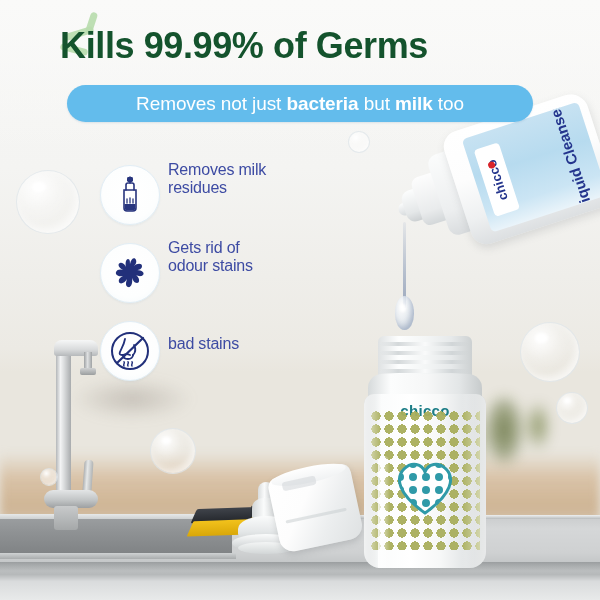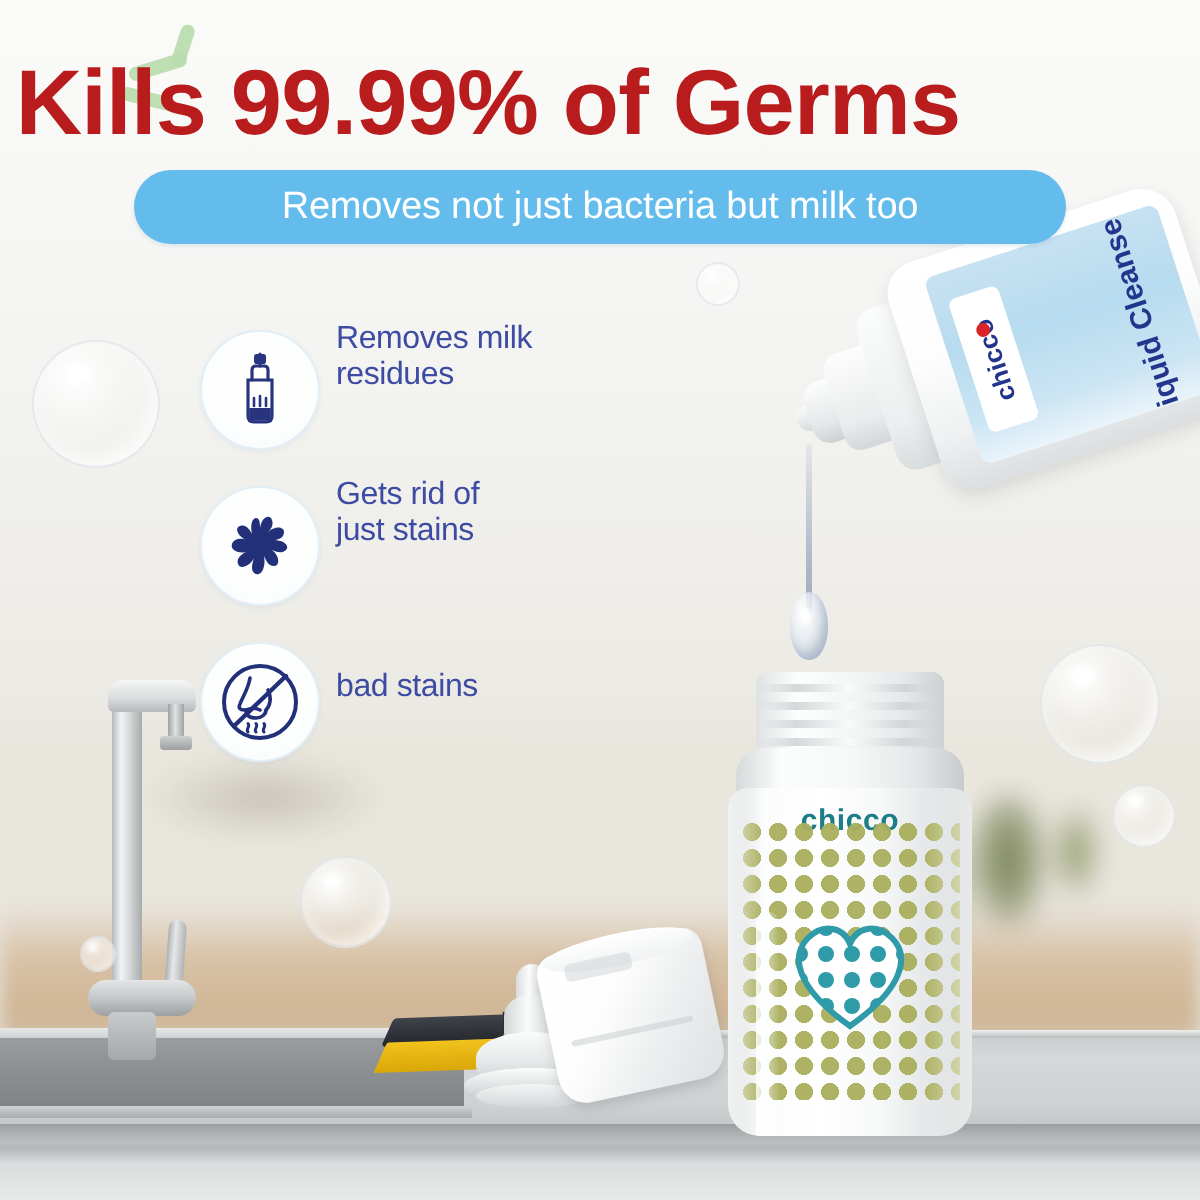--- a/index.html
+++ b/index.html
@@ -316,42 +316,42 @@
     box-shadow:inset -3px -4px 9px rgba(255,255,255,.65);
   }
   .bubble::after{
     content:"";position:absolute;left:24%;top:18%;width:22%;height:16%;
     background:rgba(255,255,255,.95);border-radius:50%;filter:blur(1.5px);
   }
 
   
   .headline{
     position:absolute;left:0;top:28px;width:488px;text-align:center;
-    color:#b91c1c;font-size:46px;font-weight:700;letter-spacing:-.4px;
+    color:#14532d;font-size:36px;font-weight:700;letter-spacing:-.4px;
     line-height:1;
   }
   .sparkle{position:absolute;left:58px;top:12px;width:64px;height:52px;}
   .sp{
     position:absolute;background:#b9dcae;border-radius:4px;opacity:.92;
   }
   .sp1{left:30px;top:0px;width:7px;height:22px;transform:rotate(18deg);}
   .sp2{left:6px;top:18px;width:30px;height:7px;transform:rotate(-17deg);}
   .sp3{left:2px;top:34px;width:28px;height:7px;transform:rotate(14deg);}
 
   
   .pill{
     position:absolute;left:67px;top:85px;width:466px;height:37px;
     background:#63bcec;border-radius:19px;
     display:flex;align-items:center;justify-content:center;
     box-shadow:0 1px 2px rgba(90,140,175,.18);
   }
   .pill-txt{
     color:#ffffff;font-size:19px;font-weight:400;letter-spacing:-.1px;white-space:nowrap;
   }
-  .pill-txt b{font-weight:400;}
+  .pill-txt b{font-weight:700;}
 
   
   .features{position:absolute;left:100px;top:163px;width:250px;}
   .feat{position:relative;height:78px;}
   .feat-ic{
     position:absolute;left:0;top:2px;width:58px;height:58px;border-radius:50%;
     background:radial-gradient(circle at 50% 45%,#ffffff 0%,#fdfefe 62%,#f2f8fb 100%);
     border:1px solid #e2eef6;
     box-shadow:0 1px 2px rgba(150,175,195,.14);
     display:flex;align-items:center;justify-content:center;
@@ -536,21 +536,21 @@
             C31 16 34 19 32 21 C30 23 27 22 25 21
             C29 24 29 29 26 29 C23 29 22 26 21 24
             C22 29 20 34 17 33 C14 32 15 28 16 25
             C14 29 9 31 8 28 C7 25 10 23 12 22
             C8 23 4 21 5 18 C6 15 10 15 12 16
             C8 14 6 10 9 9 C12 8 14 11 15 13
             C14 9 15 5 17 5 C19 5 19 8 19 10 Z"></path>
         </svg>
       </div>
       <div class="feat-tx">
-        <span>Gets rid of</span><br><span>just stains</span>
+        <span>Gets rid of</span><br><span>odour stains</span>
       </div>
     </div>
 
     <div class="feat">
       <div class="feat-ic">
         <svg width="42" height="42" viewBox="0 0 42 42">
           <circle cx="21" cy="21" r="18" fill="none" stroke="#22307a" stroke-width="2"></circle>
           <g fill="none" stroke="#22307a" stroke-width="1.8" stroke-linecap="round" stroke-linejoin="round">
             <path d="M16 9 C15 15 12 19 11 22 C10 24 11 25 13 25 L14 25 C14 28 16 29 19 29 C22 29 24 27 24 25"></path>
             <path d="M14 25 C16 24 19 24 21 25"></path>

